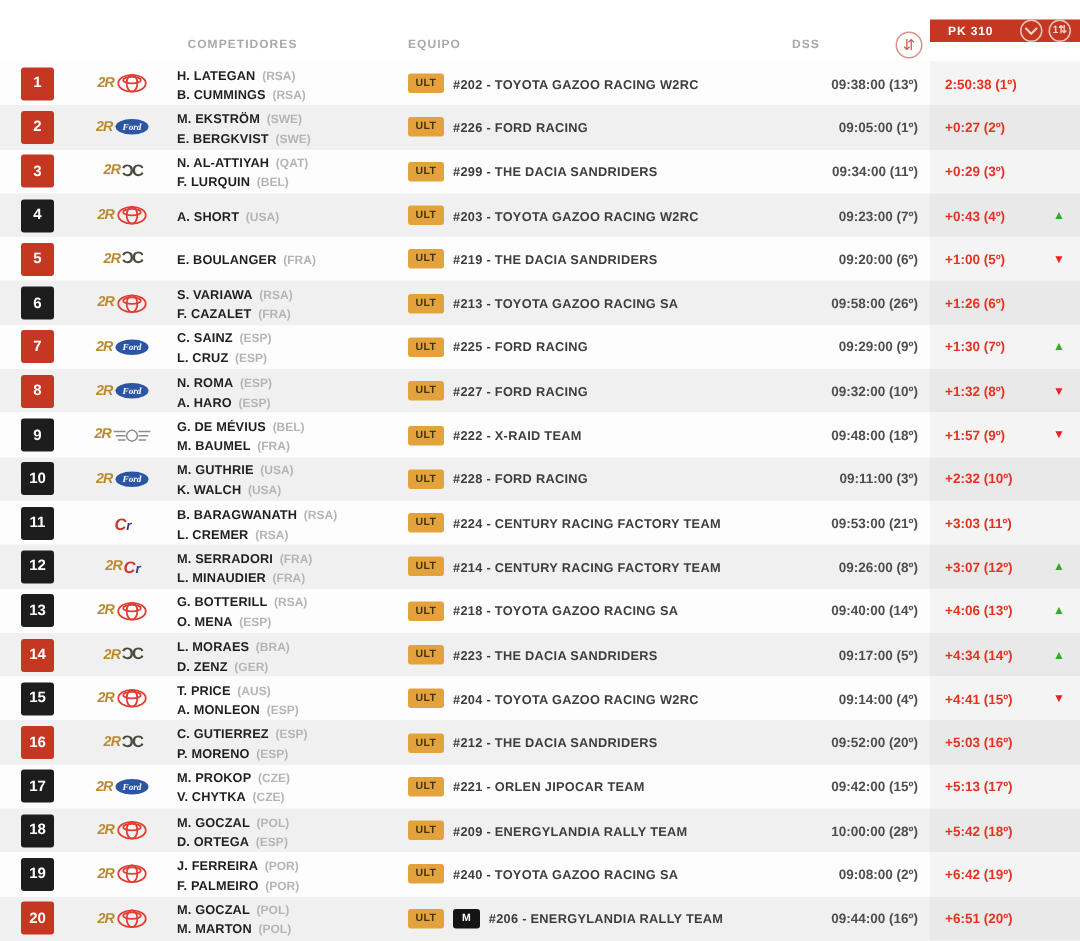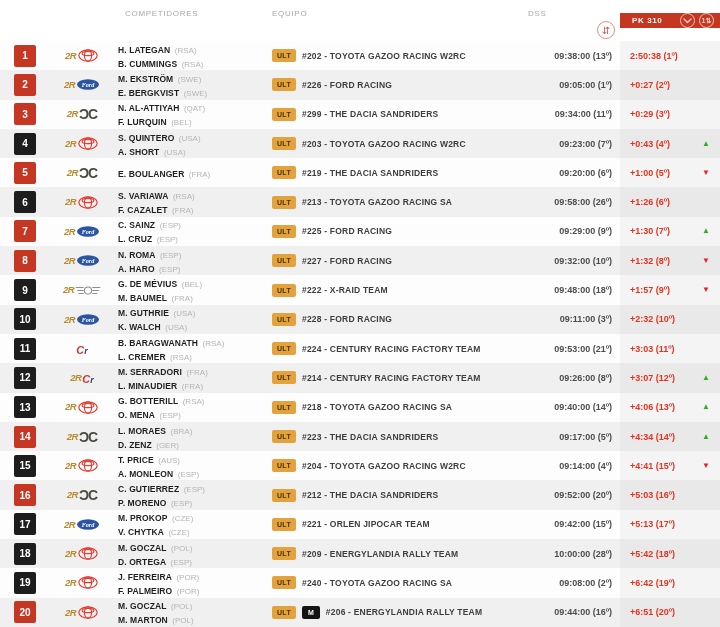--- a/index.html
+++ b/index.html
@@ -3,21 +3,21 @@
 <meta charset="utf-8">
 <style>
   * { margin:0; padding:0; box-sizing:border-box; }
   html,body { width:720px; height:627px; overflow:hidden; background:#fff;
     font-family:"Liberation Sans", sans-serif; }
   #page { position:relative; width:720px; height:627px; border-bottom:1px solid #cfcfcf; }
 
   
   .top-line { position:absolute; top:3px; left:0; width:720px; height:1px; background:#e4e4e4; }
   .hdr { position:relative; height:41px; background:#fff; }
-  .hdr-label { position:absolute; top:9px; font-size:8px; font-weight:400;
+  .hdr-label { position:absolute; top:25px; font-size:8px; font-weight:700;
     color:#a9a9a9; letter-spacing:.7px; }
   #h-comp { left:125px; } #h-team { left:272px; } #h-dss { left:528px; }
   .sort-circle { position:absolute; left:597px; top:21px; width:18px; height:18px;
     border:1px solid #dd9186; border-radius:50%; color:#cf5949; font-size:10px;
     display:flex; align-items:center; justify-content:center; cursor:pointer; }
   .pk-hdr { position:absolute; left:620px; top:13px; width:100px; height:15px;
     background:#c63722; display:flex; align-items:center; padding:0 6px 0 12px; cursor:pointer; }
   .pk-hdr .lbl { color:#fff; font-size:8px; font-weight:bold; letter-spacing:.6px; flex:1; }
   .circ-ic { width:15px; height:15px; border:1.2px solid #efc4bd; border-radius:50%;
     display:flex; align-items:center; justify-content:center; margin-left:4px; flex:0 0 auto; }
@@ -29,27 +29,27 @@
   .row { display:flex; align-items:center; height:29.3px; background:#fdfdfd; cursor:pointer; }
   .row.alt { background:#f0f0f0; }
   .col-pos { width:38px; padding-left:14px; flex:0 0 auto; }
   .pos-badge { width:22px; height:22px; border-radius:2px; color:#fff; font-size:10px;
     font-weight:bold; display:flex; align-items:center; justify-content:center; }
   .pos-badge.red { background:#c53723; } .pos-badge.black { background:#1d1d1d; }
   .col-logos { width:80px; padding-left:8px; flex:0 0 auto; display:flex;
     align-items:center; justify-content:center; gap:1px; }
   .lg { display:block; line-height:1; }
   .lg-2r { color:#b9892c; font-weight:bold; font-style:italic; font-size:9.5px; letter-spacing:-.5px; }
-  .lg-dacia { color:#4a4a3c; font-weight:900; font-size:14px; letter-spacing:-1px; }
+  .lg-dacia { color:#4a4a3c; font-weight:900; font-size:11px; letter-spacing:-1px; }
   .lg-century .c { color:#cf3a2a; font-weight:900; font-style:italic; font-size:11px; }
   .lg-century .r { color:#2b3f90; font-weight:900; font-style:italic; font-size:9px; }
   .lg-svg { display:block; }
   .col-names { width:154px; flex:0 0 auto; line-height:11px; }
   .nm { font-size:8.5px; font-weight:bold; color:#1f1f1f; letter-spacing:.1px; }
-  .nat { font-size:8px; font-weight:normal; color:#b5b5b5; }
+  .nat { font-size:8px; font-weight:bold; color:#b5b5b5; }
   .col-team { flex:1; display:flex; align-items:center; gap:6px; min-width:0; }
   .cat-badge { background:#e3a23b; color:#46330a; font-size:7px; font-weight:bold;
     padding:3px 5px; border-radius:2px; letter-spacing:.3px; flex:0 0 auto; }
   .m-badge { background:#141414; color:#fff; font-size:7px; font-weight:bold;
     padding:3px 6px; border-radius:2px; flex:0 0 auto; display:none; }
   .m-badge.show { display:inline-block; }
   .team-name { font-size:8.5px; font-weight:bold; color:#3d3d3d; letter-spacing:.2px;
     white-space:nowrap; overflow:hidden; }
   .col-dss { width:118px; flex:0 0 auto; text-align:right; padding-right:8px;
     font-size:9px; font-weight:600; color:#4d4d4d; white-space:nowrap; }
@@ -182,22 +182,20 @@
           <span class="lg lg-2r">2R</span>
           <svg class="lg-svg" width="22" height="13" viewBox="0 0 34 22">
             <g fill="none" stroke="#e23c32" stroke-width="2">
               <ellipse cx="17" cy="11" rx="15.5" ry="9.5"></ellipse>
               <ellipse cx="17" cy="11" rx="6" ry="9.5"></ellipse>
               <ellipse cx="17" cy="7.5" rx="10" ry="3.6"></ellipse>
             </g>
           </svg>
         </div>
     <div class="col-names">
-      <div><span class="nm">S. QUINTERO</span>
-           <span class="nat">(USA)</span></div>
       <div><span class="nm">A. SHORT</span>
            <span class="nat">(USA)</span></div>
     </div>
     <div class="col-team">
       <span class="cat-badge">ULT</span>
 
       <span class="team-name">#203 - TOYOTA GAZOO RACING W2RC</span>
     </div>
     <div class="col-dss">09:23:00 (7º)</div>
     <div class="col-pk">

